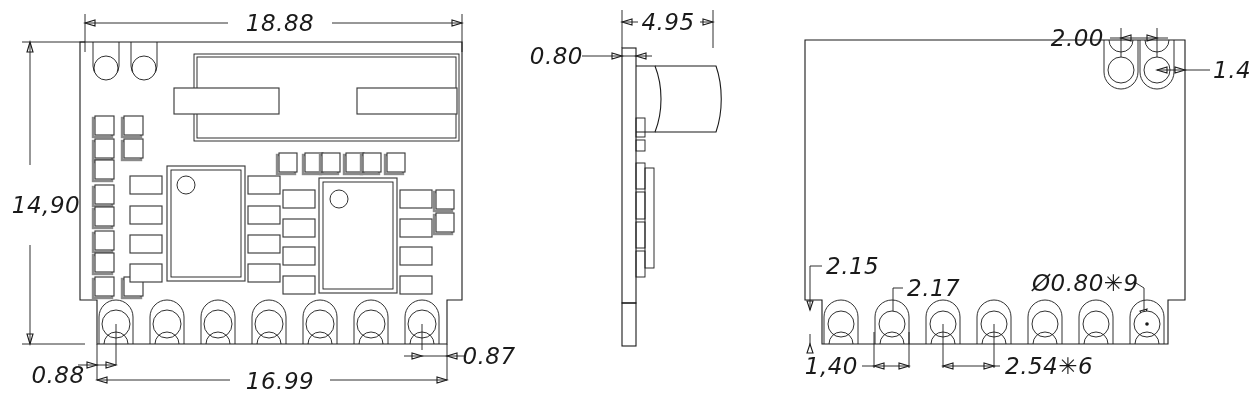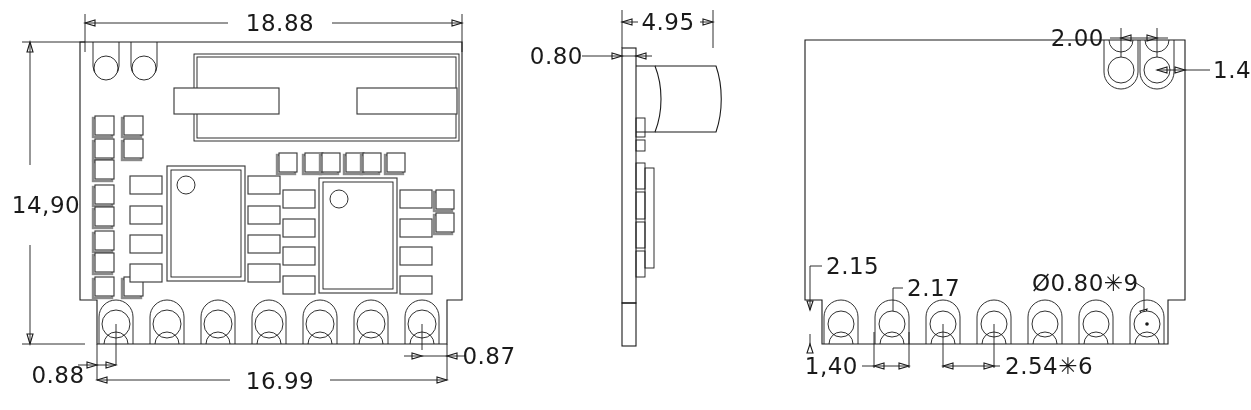--- a/index.html
+++ b/index.html
@@ -10,20 +10,21 @@
   body {
     width: 1251px;
     height: 410px;
     font-family: "DejaVu Sans", sans-serif;
     overflow: hidden;
   }
   #drawing-root {
     position: relative;
     width: 1251px;
     height: 410px;
+    font-style: italic;
   }
   svg.sheet {
     display: block;
     width: 1251px;
     height: 410px;
     background: #ffffff;
   }
   .ln { stroke: #1a1a1a; fill: none; stroke-width: 1.1; }
   .ln-thin { stroke: #1a1a1a; fill: none; stroke-width: 0.9; }
   .ln-pad { stroke: #3b3b3b; fill: #ffffff; stroke-width: 1.15; }

